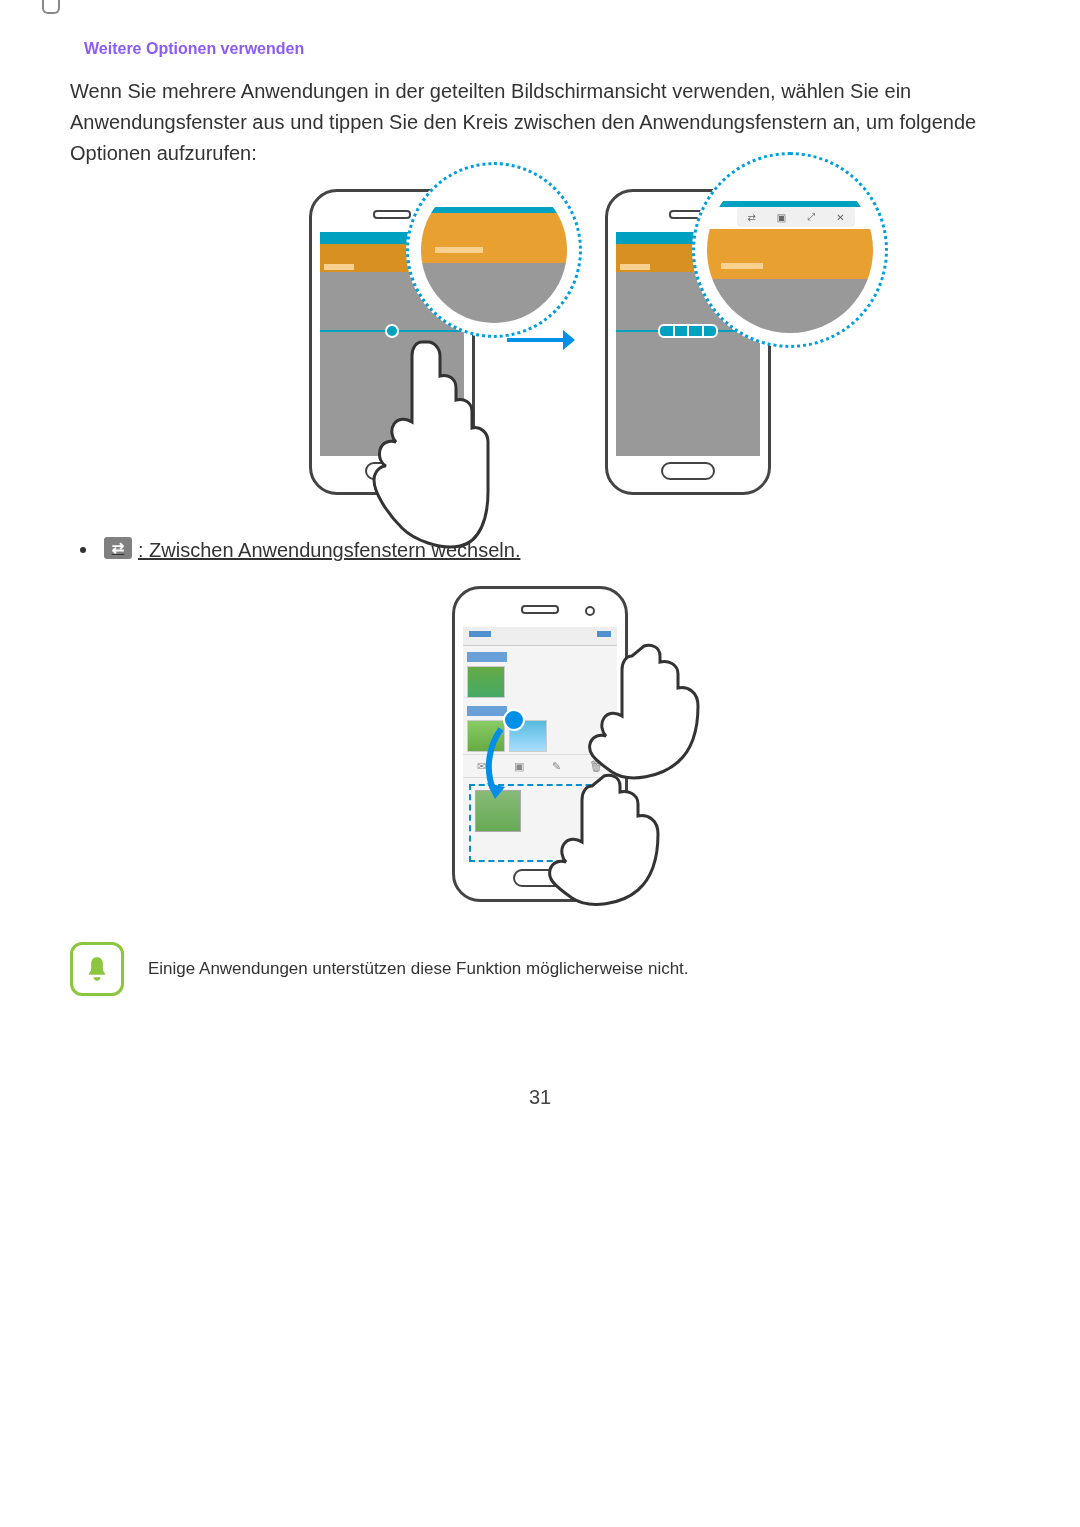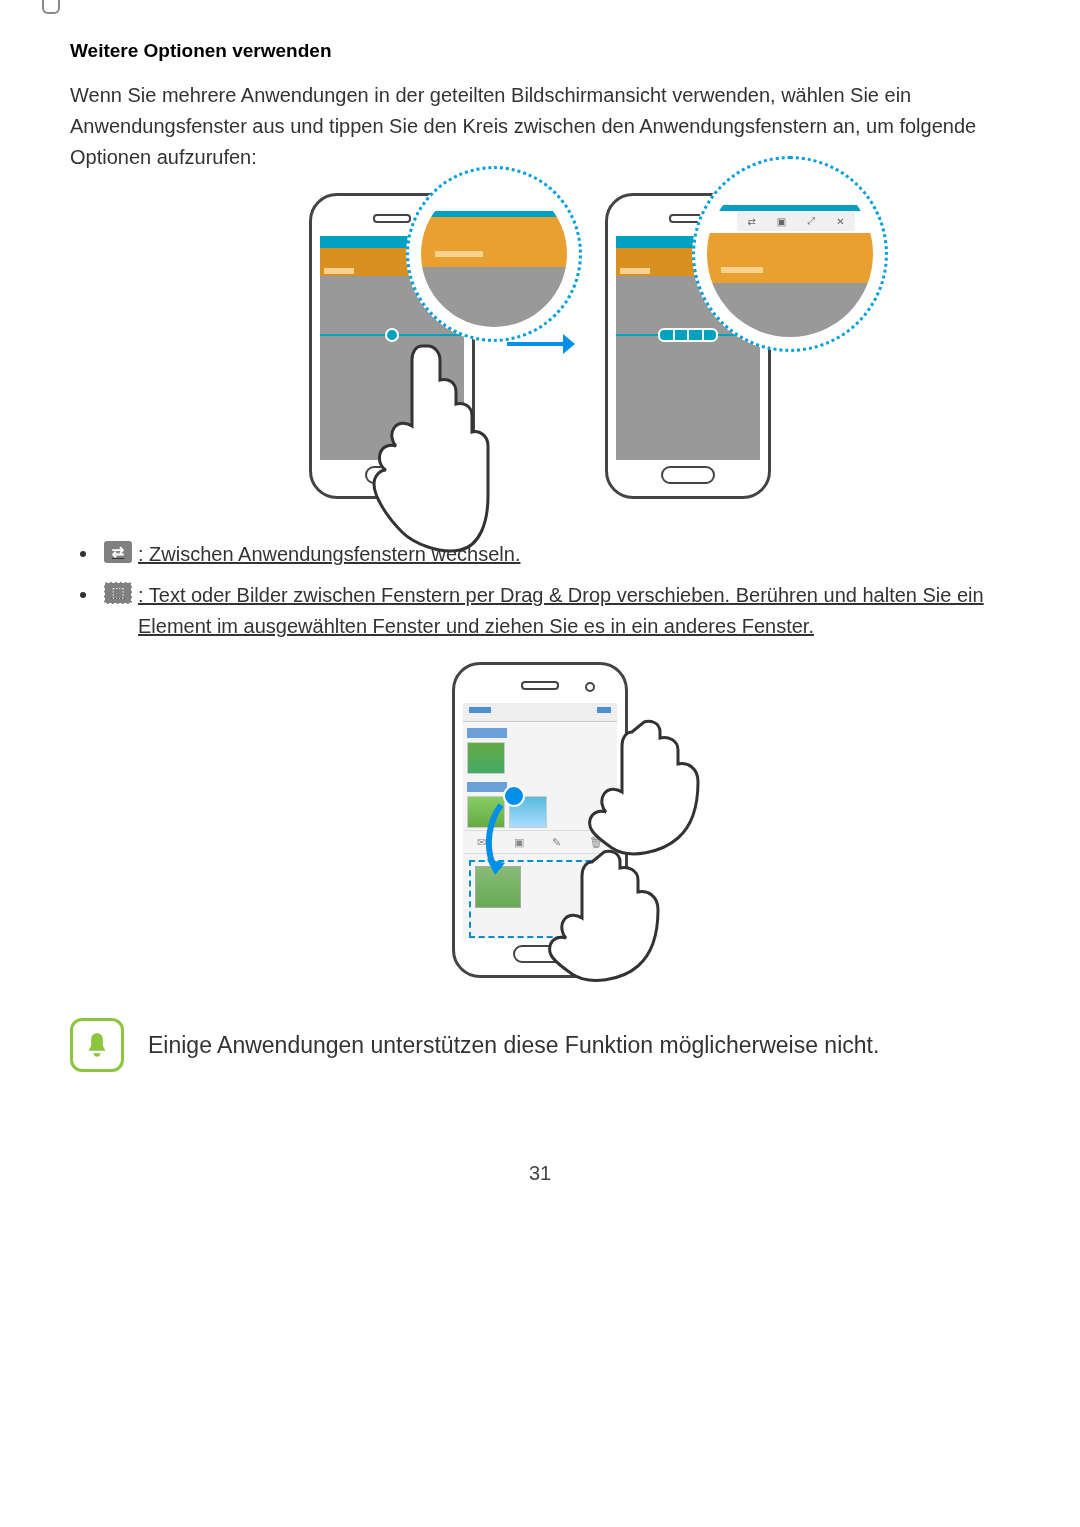--- a/index.html
+++ b/index.html
@@ -26,24 +26,24 @@
     padding: 40px 70px 40px 70px;
     position: relative;
   }
   .breadcrumb {
     font-size: 22px;
     color: #555;
     margin-bottom: 45px;
     margin-top: 6px;
   }
   h2 {
-    font-size: 19px;
+    font-size: 16px;
     font-weight: bold;
-    color: #000000;
-    margin: 0 0 18px 0;
+    color: #8b5cf6;
+    margin: 0 0 18px 14px;
   }
   .para {
     font-size: 20px;
     line-height: 1.55;
     margin-bottom: 20px;
     color: #333;
   }
   .fig {
     display: flex;
     justify-content: center;
@@ -275,21 +275,21 @@
     display: flex; align-items: center; gap: 24px;
     margin-top: 20px;
   }
   .note-icon {
     width: 48px; height: 48px;
     border: 3px solid #8cc63f; border-radius: 12px;
     display: flex; align-items: center; justify-content: center;
     flex-shrink: 0;
   }
   .note-icon svg { width: 28px; height: 28px; }
-  .note-text { font-size: 23px; }
+  .note-text { font-size: 17px; }
 
   .pagenum {
     text-align: center;
     font-size: 20px;
     color: #444;
     margin-top: 90px;
   }
 </style>
 </head>
 <body>
@@ -385,25 +385,20 @@
     </div>
 
   </div>
 
   <div class="list">
     <div class="list-item">
       <div class="bullet"></div>
       <span class="inline-icon swap"></span>
       <span class="list-text">: Zwischen Anwendungsfenstern wechseln.</span>
     </div>
-    <div class="list-item">
-      <div class="bullet"></div>
-      <span class="inline-icon drag"></span>
-      <span class="list-text">: Text oder Bilder zwischen Fenstern per Drag &amp; Drop verschieben. Berühren und halten Sie ein Element im ausgewählten Fenster und ziehen Sie es in ein anderes Fenster.</span>
-    </div>
   </div>
 
   <div class="fig2">
     <div style="position:relative;">
       <div class="phone2">
         <div class="speaker2"></div>
         <div class="cam2"></div>
         <div class="screen2">
           <div class="hdr">
               <span></span>

